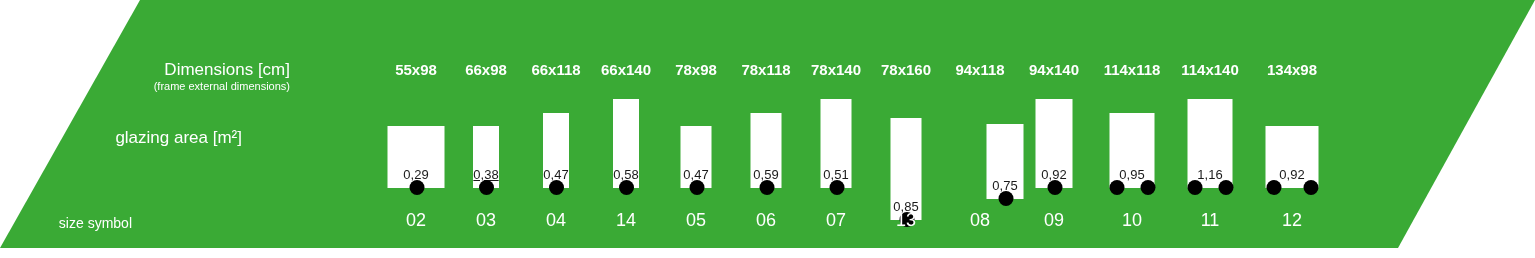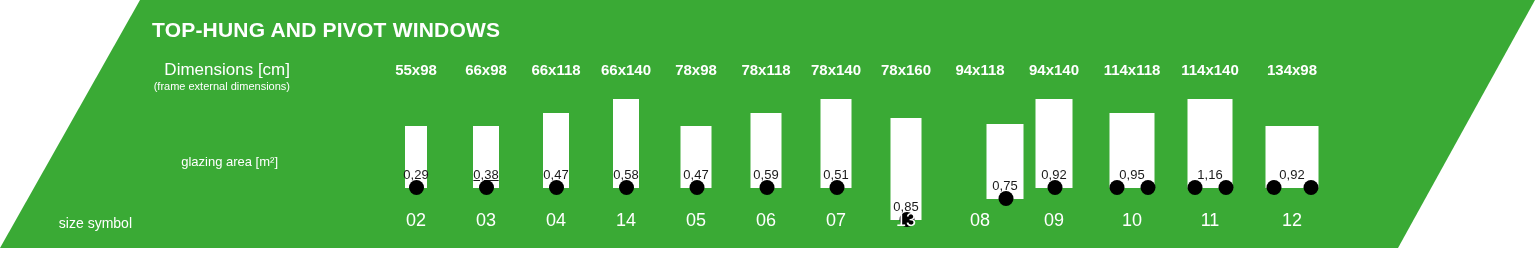--- a/index.html
+++ b/index.html
@@ -16,21 +16,21 @@
   #title{
     position:absolute;left:152px;top:18px;
     font-size:21px;font-weight:bold;color:#ffffff;
     letter-spacing:.2px;white-space:nowrap;
   }
 
   
   .rowlab{position:absolute;color:#ffffff;white-space:nowrap;text-align:right;}
   #lab-dim{left:0px;top:60px;width:290px;font-size:17px;}
   #lab-dim-sub{left:0px;top:80px;width:290px;font-size:11px;}
-  #lab-glaz{left:0px;top:154px;width:242px;font-size:13px;padding-left:36px;}
+  #lab-glaz{left:0px;top:128px;width:242px;font-size:17px;}
   #lab-handles{left:0px;top:178px;width:198px;font-size:14px;}
   #lab-size{left:0px;top:215px;width:132px;font-size:14px;}
 
   
   #chart{position:absolute;left:370px;top:0;width:1000px;height:258px;}
 
   .col{position:absolute;bottom:0;top:0;}
 
   .dimhdr{
     position:absolute;top:61px;left:50%;transform:translateX(-50%);
@@ -61,31 +61,30 @@
 <body>
 
 <div id="stage">
 
   <svg id="band" viewBox="0 0 1535 258" preserveAspectRatio="none" xmlns="http://www.w3.org/2000/svg">
     <polygon id="band-poly" points="140,0 1535,0 1398,248 0,248" fill="#3aaa35"></polygon>
   </svg>
 
   <div id="content">
 
-    <div id="title">TOP-HUNG AND PIVOT WINDOWS</div>
 
     <div class="rowlab" id="lab-dim">Dimensions [cm]</div>
     <div class="rowlab" id="lab-dim-sub">(frame external dimensions)</div>
     <div class="rowlab" id="lab-glaz">glazing area [m²]</div>
     <div class="rowlab" id="lab-size">size symbol</div>
 
     <div id="chart">
         <div class="col" style="left: 46px; width: 0px;">
           <div class="dimhdr">55x98</div>
-          <div class="bar" style="width: 22px; height: 62px; top: 126px;">
+          <div class="bar" style="width: 22px; height: 62px; top: 126px; padding-left: 35px;">
             <div class="area" style="color: rgb(26, 26, 26);">0,29</div>
             <div class="handle" style="left: calc(50% - 7px); background: rgb(0, 0, 0);"></div>
           </div>
           <div class="sizesym">02</div>
         </div>
         <div class="col" style="left: 116px; width: 0px;">
           <div class="dimhdr">66x98</div>
           <div class="bar" style="width: 26px; height: 62px; top: 126px;">
             <div class="area" style="color: rgb(26, 26, 26); text-decoration: underline;">0,38</div>
             <div class="handle" style="left: calc(50% - 7px); background: rgb(0, 0, 0);"></div>

